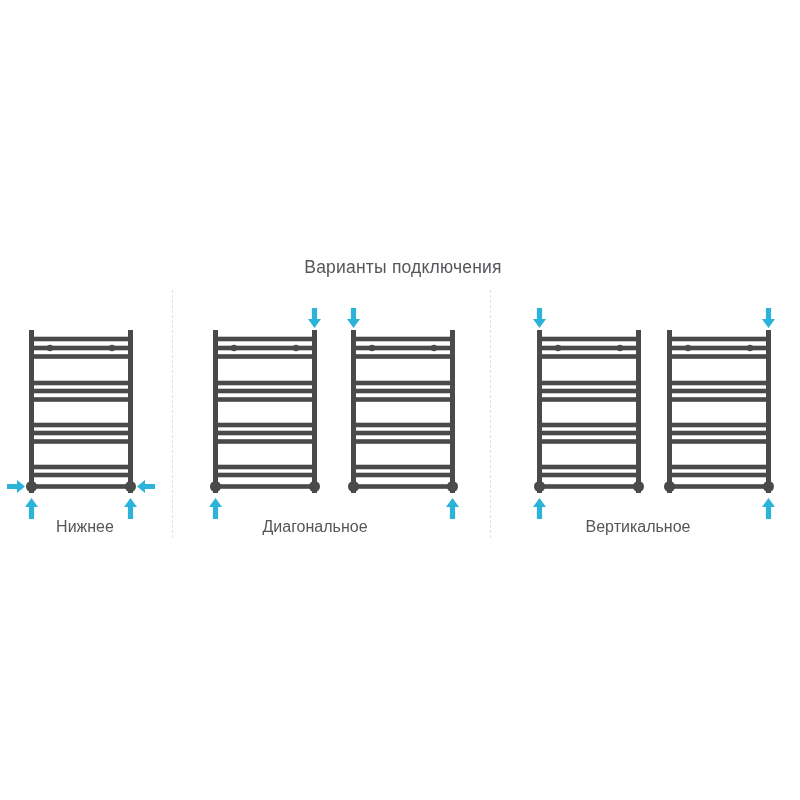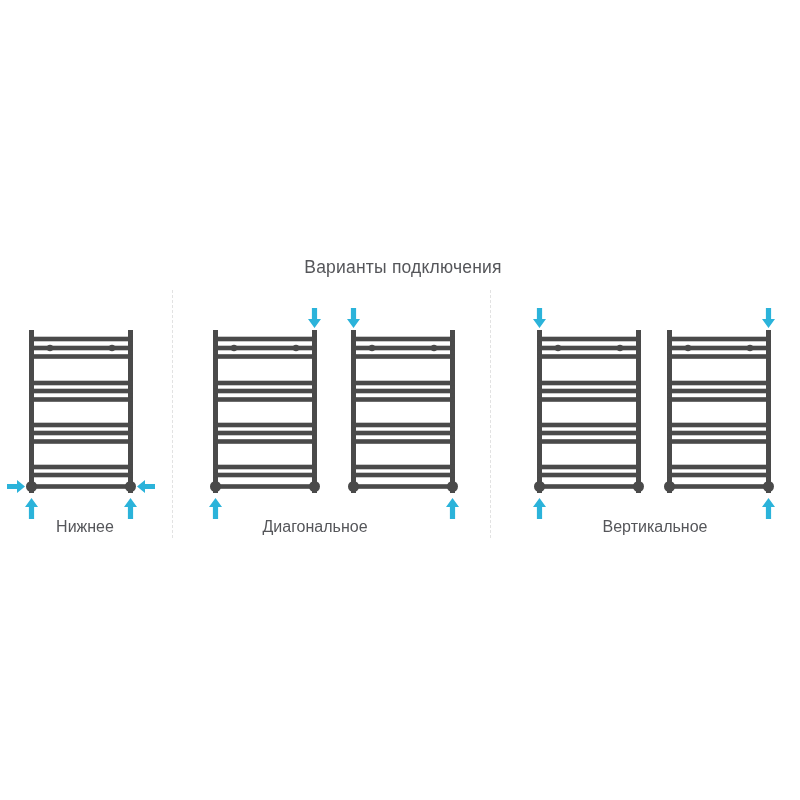--- a/index.html
+++ b/index.html
@@ -145,14 +145,14 @@
         <circle cx="106" cy="40" r="3.2" fill="#4a4a4a"></circle>
         <circle cx="25.5" cy="178.5" r="5.5" fill="#4a4a4a"></circle>
         <circle cx="124.5" cy="178.5" r="5.5" fill="#4a4a4a"></circle>
         <polygon points="121.9,0 127.1,0 127.1,11 131,11 124.5,20 118,11 121.9,11" fill="#2bb3da"></polygon>
         <polygon points="124.5,190 131,199 127.1,199 127.1,211 121.9,211 121.9,199 118,199" fill="#2bb3da"></polygon>
       </svg>
     </div>
 
   <div class="label" style="left:85px">Нижнее</div>
   <div class="label" style="left:315px">Диагональное</div>
-  <div class="label" style="left:655px">Вертикальное</div>
+  <div class="label" style="left:638px">Вертикальное</div>
 </div>
 
 </body></html>

